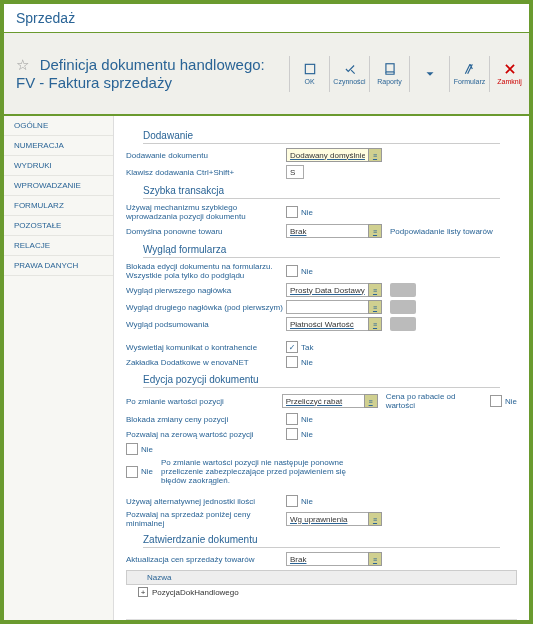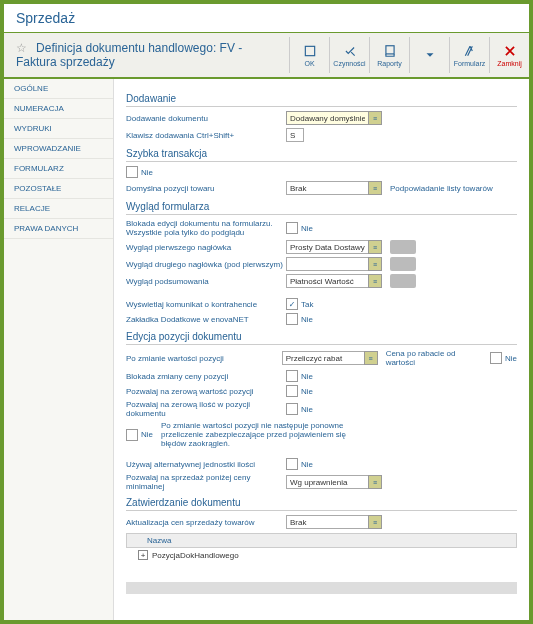--- a/index.html
+++ b/index.html
@@ -1,42 +1,42 @@
 <!DOCTYPE html>
 <html><head>
 <meta charset="utf-8">
 <style>
 * { box-sizing: border-box; margin: 0; padding: 0; }
 body { font-family: Arial, sans-serif; font-size: 9px; background: #000; }
 .window { width: 533px; height: 624px; background: #ffffff; border: 4px solid #6a9a2e; position: relative; overflow: hidden; }
 .titlebar { padding: 6px 12px; font-size: 14px; color: #2a6496; }
 .header { display: flex; align-items: center; background: #f0f0eb; border-top: 1px solid #6a9a2e; border-bottom: 2px solid #6a9a2e; }
-.subtitle { flex: 1; padding: 8px 12px; color: #2a6496; font-size: 12px; }
+.subtitle { flex: 1; padding: 23px 12px; color: #2a6496; font-size: 15px; }
 .star { color: #999; margin-right: 6px; }
 .toolbar { display: flex; }
 .tb-btn { width: 40px; height: 36px; border-left: 1px solid #ccc; display: flex; flex-direction: column; align-items: center; justify-content: center; cursor: pointer; background: #f0f0eb; }
 .tb-btn svg { width: 14px; height: 14px; }
 .tb-btn span { font-size: 7px; color: #2a6496; margin-top: 2px; }
 .tb-btn.close svg { stroke: #c00; }
 .tb-btn.close span { color: #c00; }
 .body { display: flex; height: calc(100% - 62px); }
 .sidebar { width: 110px; background: #f7f7f3; border-right: 1px solid #ddd; }
 .sidebar div { padding: 5px 10px; font-size: 8px; color: #2a6496; border-bottom: 1px solid #e5e5e0; cursor: pointer; }
 .main { flex: 1; padding: 8px 12px; overflow-y: auto; color: #2a6496; }
-.section-title { font-size: 10px; color: #2a6496; margin: 6px 0 4px; border-bottom: 1px solid #ccc; padding-bottom: 2px; }
+.section-title { font-size: 10px; color: #2a6496; margin: 6px 17px 4px; border-bottom: 1px solid #ccc; padding-bottom: 2px; }
 .row { display: flex; align-items: center; margin: 3px 0; font-size: 8px; }
 .row-label { width: 160px; color: #2a6496; }
 .input { height: 14px; border: 1px solid #aaa; background: #fff; padding: 0 3px; font-size: 8px; color: #333; }
 .input.yellow { background: #fffde0; border: 1px solid #999; }
 .input.w80 { width: 82px; }
 .input.w18 { width: 18px; text-align: left; }
 .chk { width: 12px; height: 12px; border: 1px solid #999; background: #fff; display: inline-flex; align-items: center; justify-content: center; font-size: 8px; color: #2a6496; margin-right: 3px; }
 .chk.checked::before { content: "✓"; }
 .chklabel { font-size: 8px; color: #2a6496; }
-.dd { display: flex; }
+.dd { display: flex; text-decoration: underline; }
 .dd .input { border-right: 0; }
 .dd-btn { width: 14px; height: 14px; background: #d0d090; border: 1px solid #999; display: flex; align-items: center; justify-content: center; font-size: 7px; cursor: pointer; }
 .greystub { width: 26px; height: 14px; background: #bbb; border-radius: 2px; }
 .redtext { color: #c94a4a; font-size: 7px; }
 .after { margin-left: 8px; font-size: 8px; color: #2a6496; }
 .after.wrap { width: 200px; }
 .treehead { background: #eee; border: 1px solid #ccc; padding: 2px 6px; font-size: 8px; margin-top: 4px; }
 .treerow { display: flex; align-items: center; padding: 2px 12px; font-size: 8px; color: #333; }
 .treerow .plus { width: 10px; height: 10px; border: 1px solid #888; display: flex; align-items: center; justify-content: center; margin-right: 4px; font-size: 8px; }
 .greybar { height: 12px; background: #ddd; margin-top: 20px; }
@@ -114,25 +114,26 @@
             <div class="dd-btn">≡</div>
           </div>
       </div>
       <div class="row">
         <div class="row-label">Klawisz dodawania Ctrl+Shift+</div>
         <input class="input w18" value="S" style="">
       </div>
 
       <div class="section-title">Szybka transakcja</div>
       <div class="row">
-        <div class="chk"></div>
-          <span class="chklabel">Nie</span>
-      </div>
-      <div class="row">
-        <div class="row-label">Domyślna pozycji towaru</div>
+        <div class="row-label">Używaj mechanizmu szybkiego wprowadzania pozycji dokumentu</div>
+        <div class="chk"></div>
+          <span class="chklabel">Nie</span>
+      </div>
+      <div class="row">
+        <div class="row-label">Domyślna ponowne towaru</div>
         <div class="dd">
             <input class="input w80" value="Brak" style="">
             <div class="dd-btn">≡</div>
           </div>
         <span class="after redtext">Podpowiadanie listy towarów</span>
       </div>
 
       <div class="section-title">Wygląd formularza</div>
       <div class="row">
         <div class="row-label">Blokada edycji dokumentu na formularzu. Wszystkie pola tylko do podglądu</div>
@@ -195,21 +196,20 @@
         <div class="row-label">Blokada zmiany ceny pozycji</div>
         <div class="chk"></div>
           <span class="chklabel">Nie</span>
       </div>
       <div class="row">
         <div class="row-label">Pozwalaj na zerową wartość pozycji</div>
         <div class="chk"></div>
           <span class="chklabel">Nie</span>
       </div>
       <div class="row">
-        <div class="row-label">Pozwalaj na zerową ilość w pozycji dokumentu</div>
         <div class="chk"></div>
           <span class="chklabel">Nie</span>
       </div>
       <div class="row">
         <div class="chk"></div>
           <span class="chklabel">Nie</span>
         <span class="after wrap">Po zmianie wartości pozycji nie następuje ponowne przeliczenie zabezpieczające przed pojawieniem się błędów zaokrągleń.</span>
       </div>
       <div class="row" style="margin-top:10px">
         <div class="row-label">Używaj alternatywnej jednostki ilości</div>

